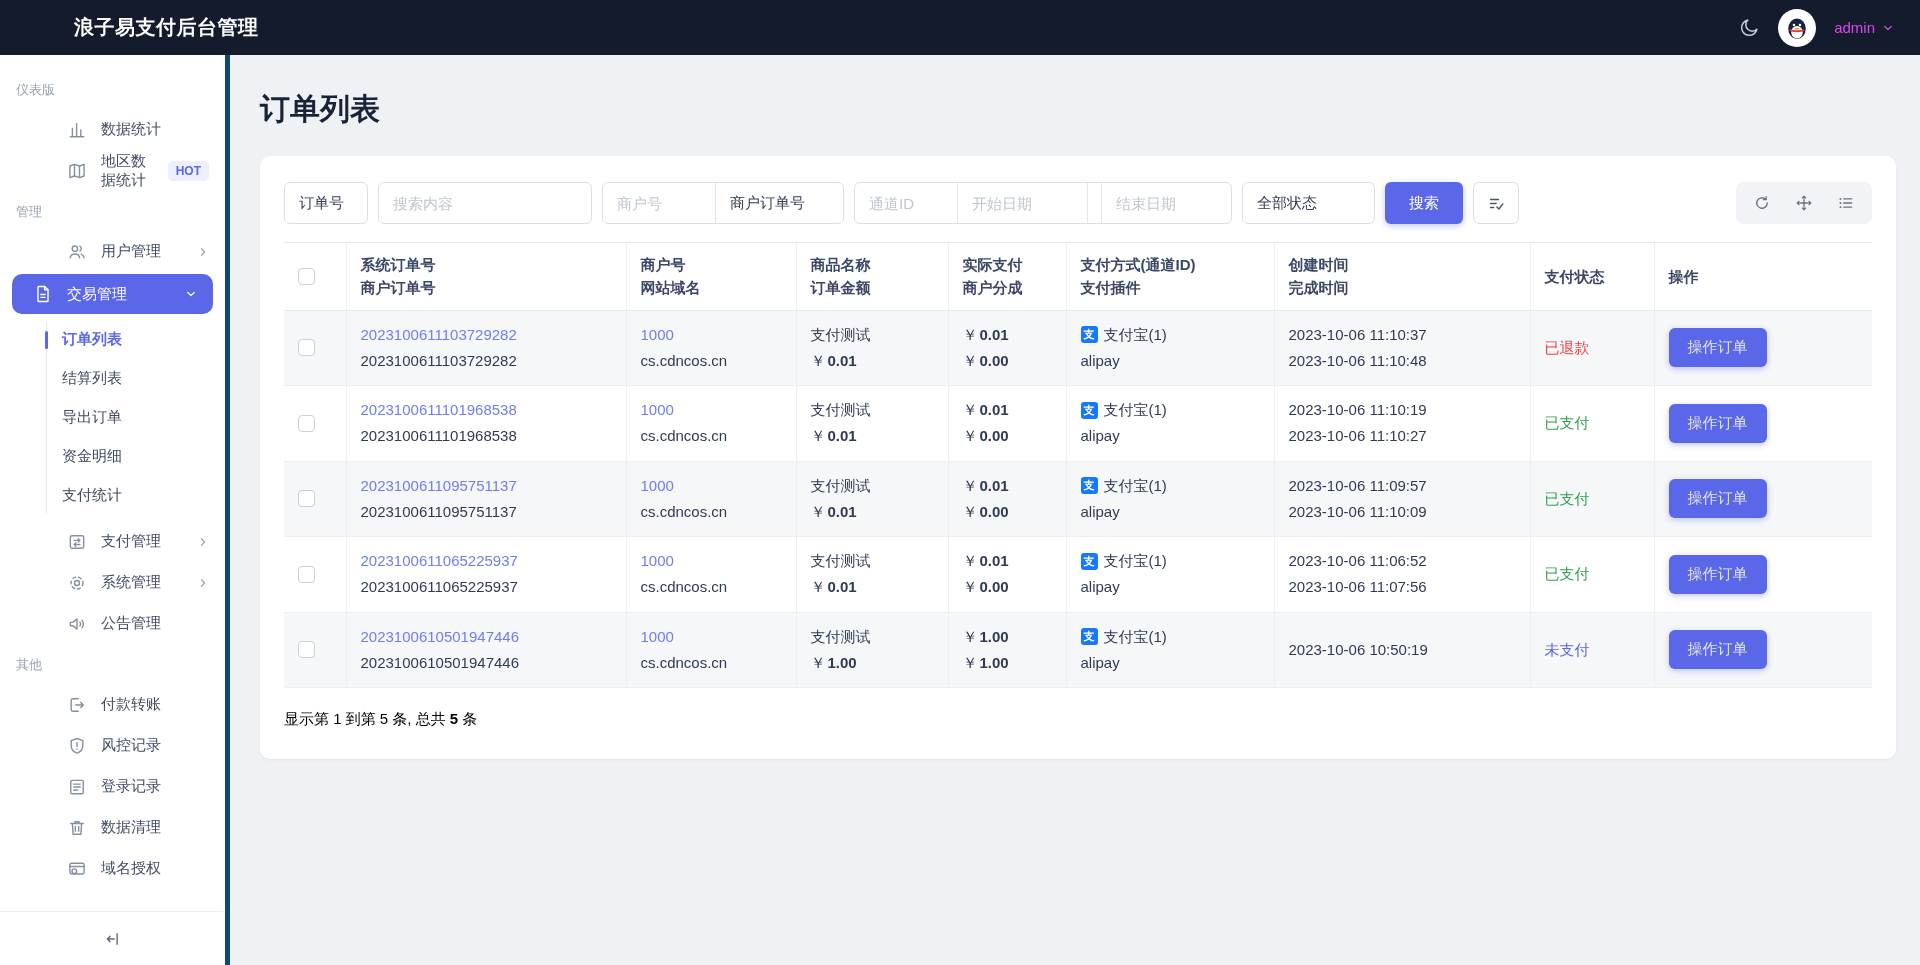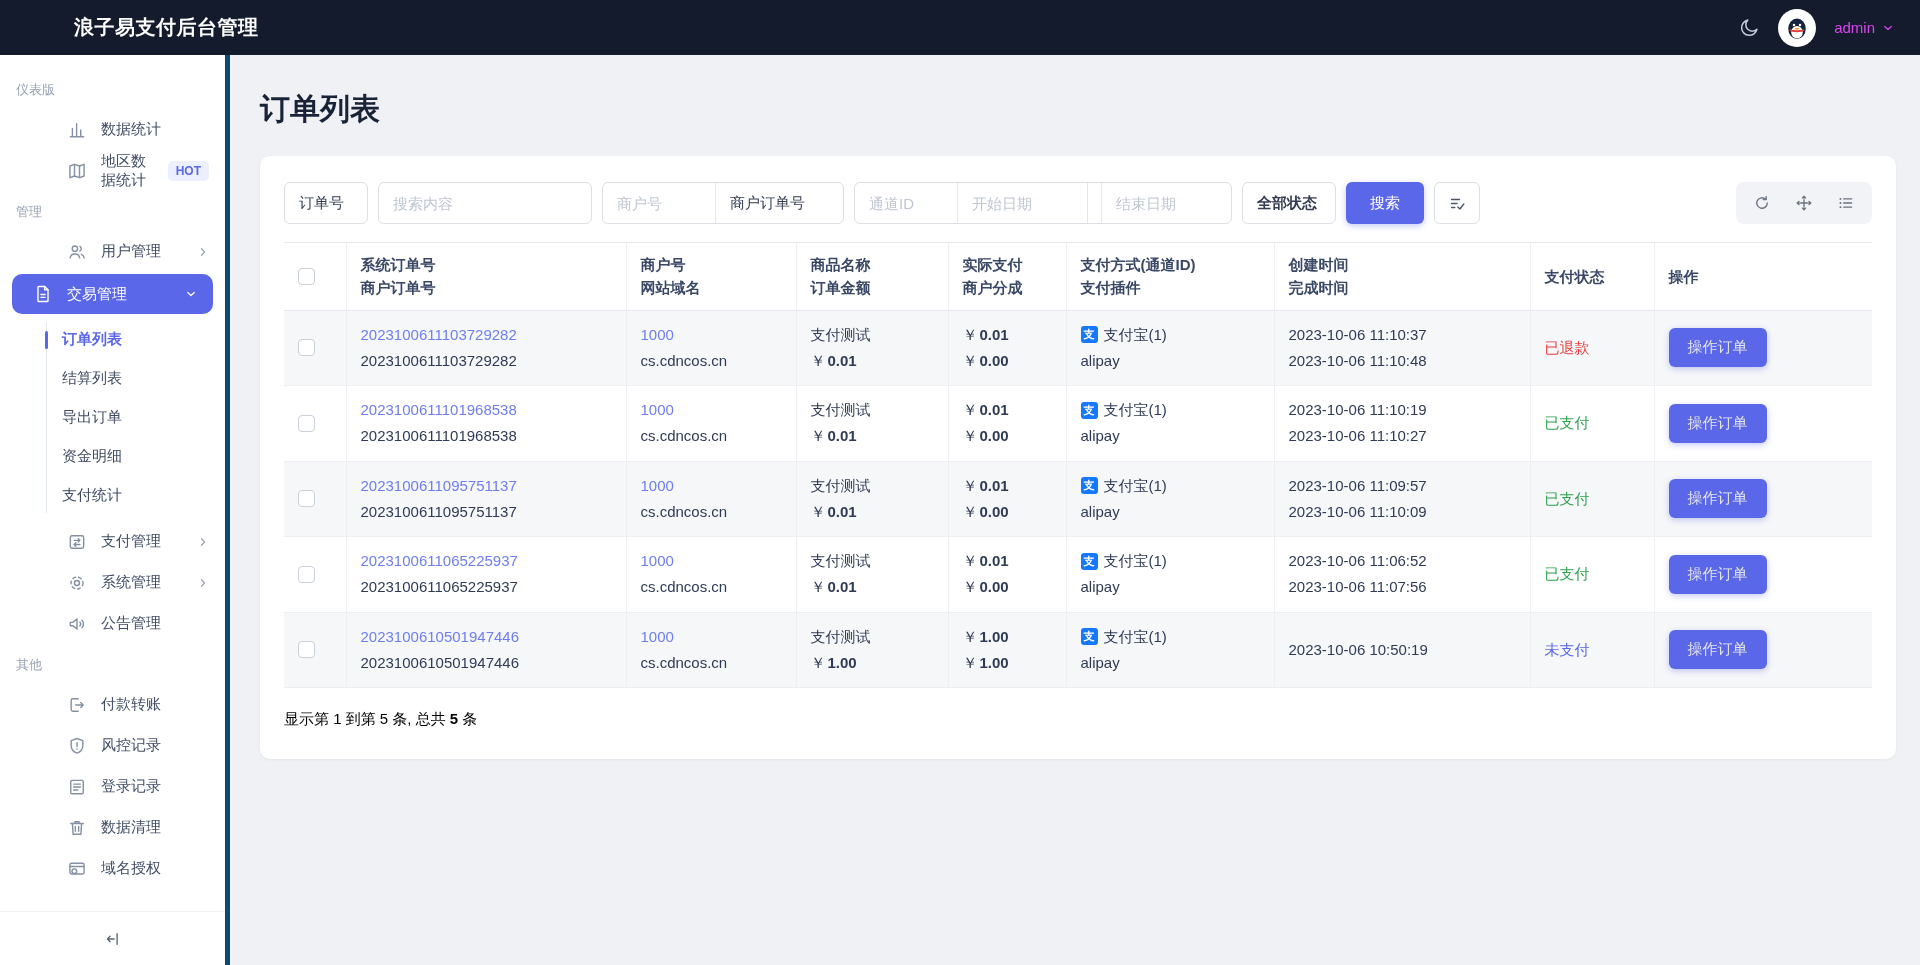--- a/index.html
+++ b/index.html
@@ -319,21 +319,21 @@
         <div class="seg" style="width:128px;">
           <span>商户订单号</span>
         </div>
       </div>
       <div class="ctrl-group">
         <input style="width: 102px;" placeholder="通道ID">
         <input style="width: 130px;" placeholder="开始日期">
         <div class="seg" style="width:14px; padding:0;"></div>
         <input style="width: 130px;" placeholder="结束日期">
       </div>
-      <div class="ctrl" style="width:94px;font-weight:bold;">
+      <div class="ctrl" style="width:133px;">
         <span>全部状态</span>
       </div>
       <button class="btn-primary">搜索</button>
       <div class="btn-iconed">
         <span>
           <svg width="19" height="19" viewBox="0 0 24 24" fill="none" stroke="currentColor" stroke-width="1.8" stroke-linecap="round" stroke-linejoin="round">
               <path d="M4.5 7h10M4.5 12h7M4.5 17h4"></path>
               <path d="M12.5 16.5l2.6 2.5L20 12.5"></path>
             </svg>
         </span>

